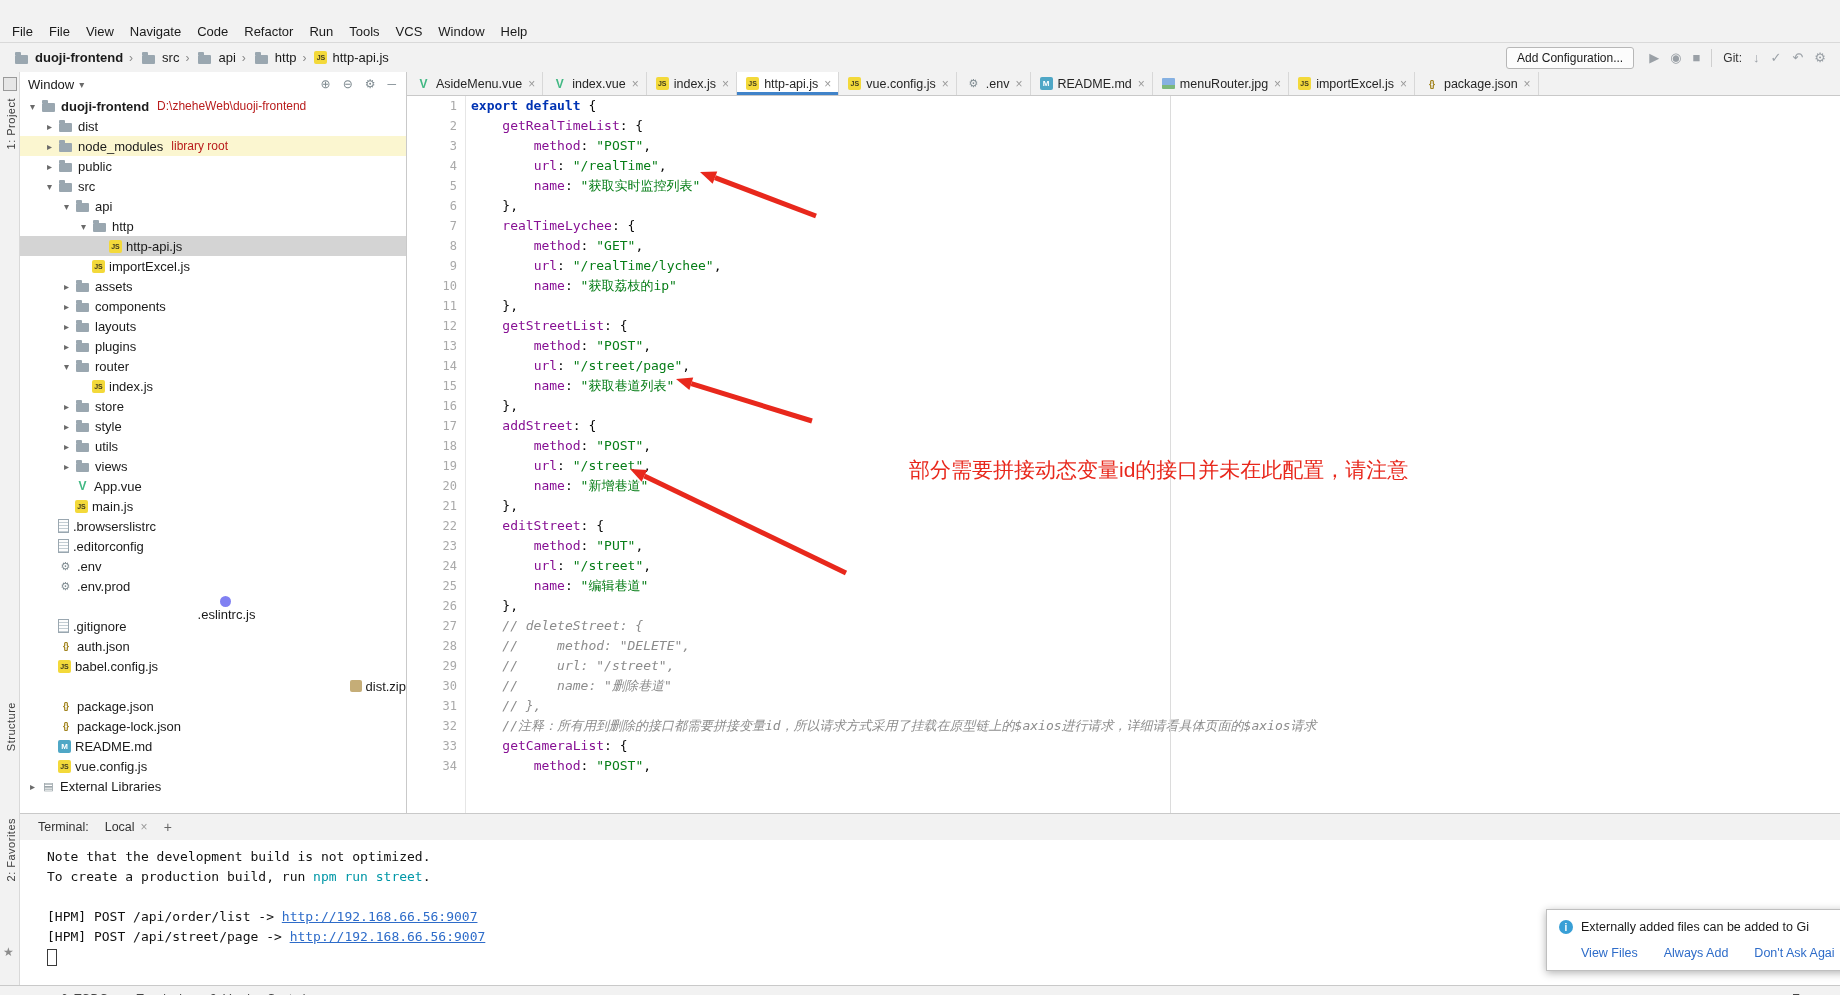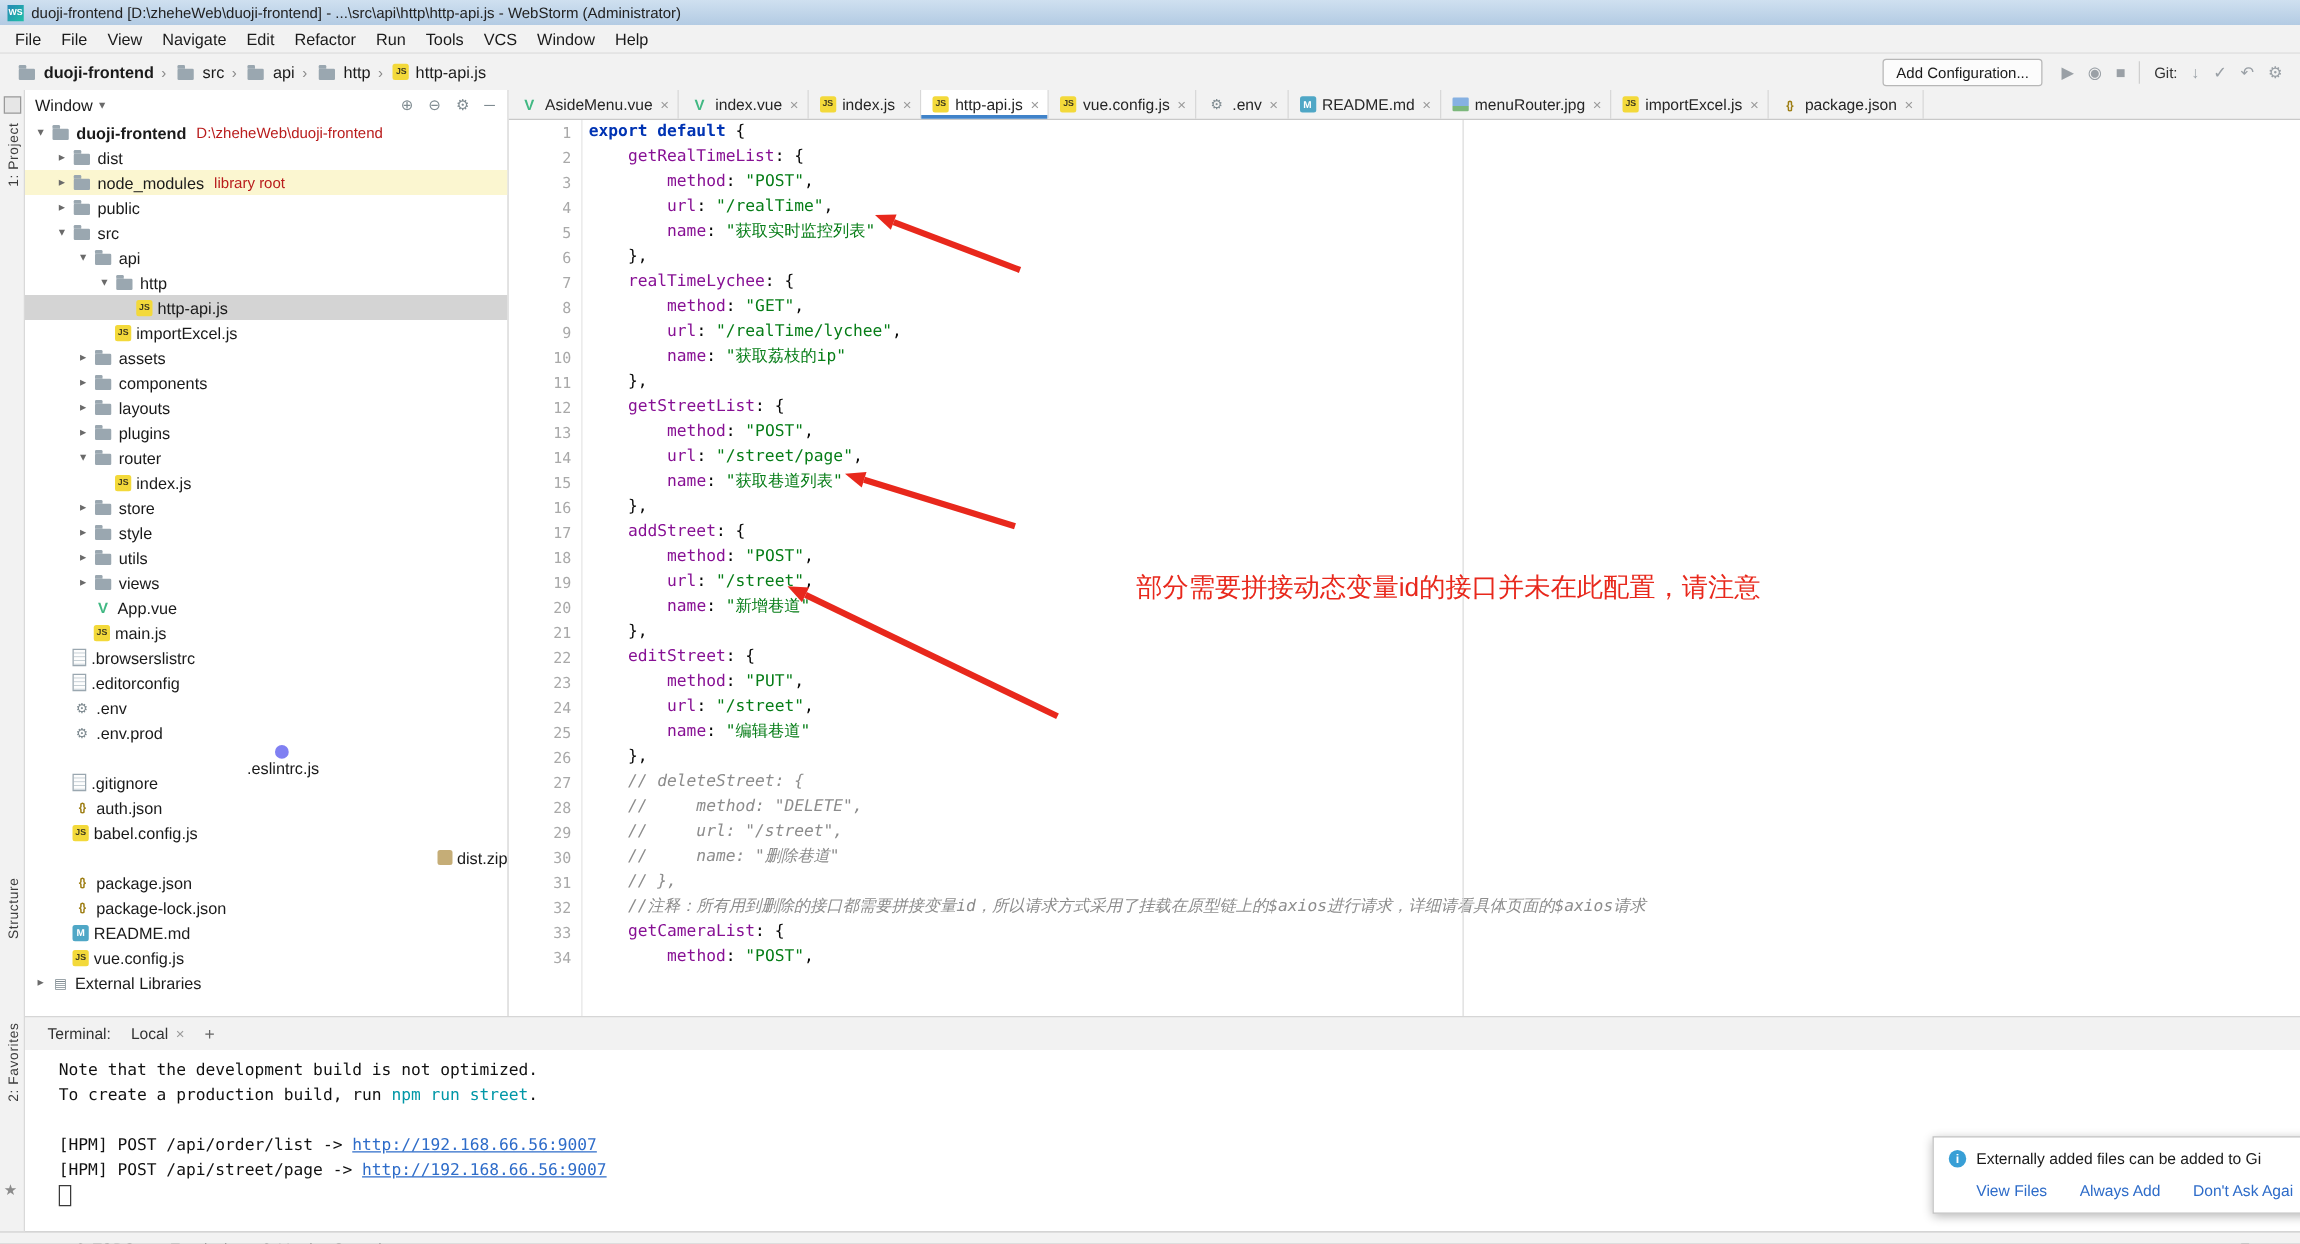--- a/index.html
+++ b/index.html
@@ -121,31 +121,27 @@
   .statusbar { position:absolute; left:0; right:0; top:985px; height:26px; background:#f2f2f2;
                border-top:1px solid #c9c9c9; display:flex; align-items:center; gap:28px; padding-left:26px;
                font-size:12px; color:#444; }
   .sb-right { margin-left:auto; padding-right:34px; }
 </style>
 </head>
 <body>
 
 <div id="app">
 
-  <div class="titlebar">
-    <span class="ws-logo">WS</span>
-    <span>duoji-frontend [D:\zheheWeb\duoji-frontend] - ...\src\api\http\http-api.js - WebStorm (Administrator)</span>
-  </div>
 
   <div class="menubar" id="menubar">
       <span class="menu-item">File</span>
       <span class="menu-item">File</span>
       <span class="menu-item">View</span>
       <span class="menu-item">Navigate</span>
-      <span class="menu-item">Edit</span>
+      <span class="menu-item">Code</span>
       <span class="menu-item">Refactor</span>
       <span class="menu-item">Run</span>
       <span class="menu-item">Tools</span>
       <span class="menu-item">VCS</span>
       <span class="menu-item">Window</span>
       <span class="menu-item">Help</span>
     </div>
 
   <div class="toolbar">
     <div class="crumbs" id="crumbs">

